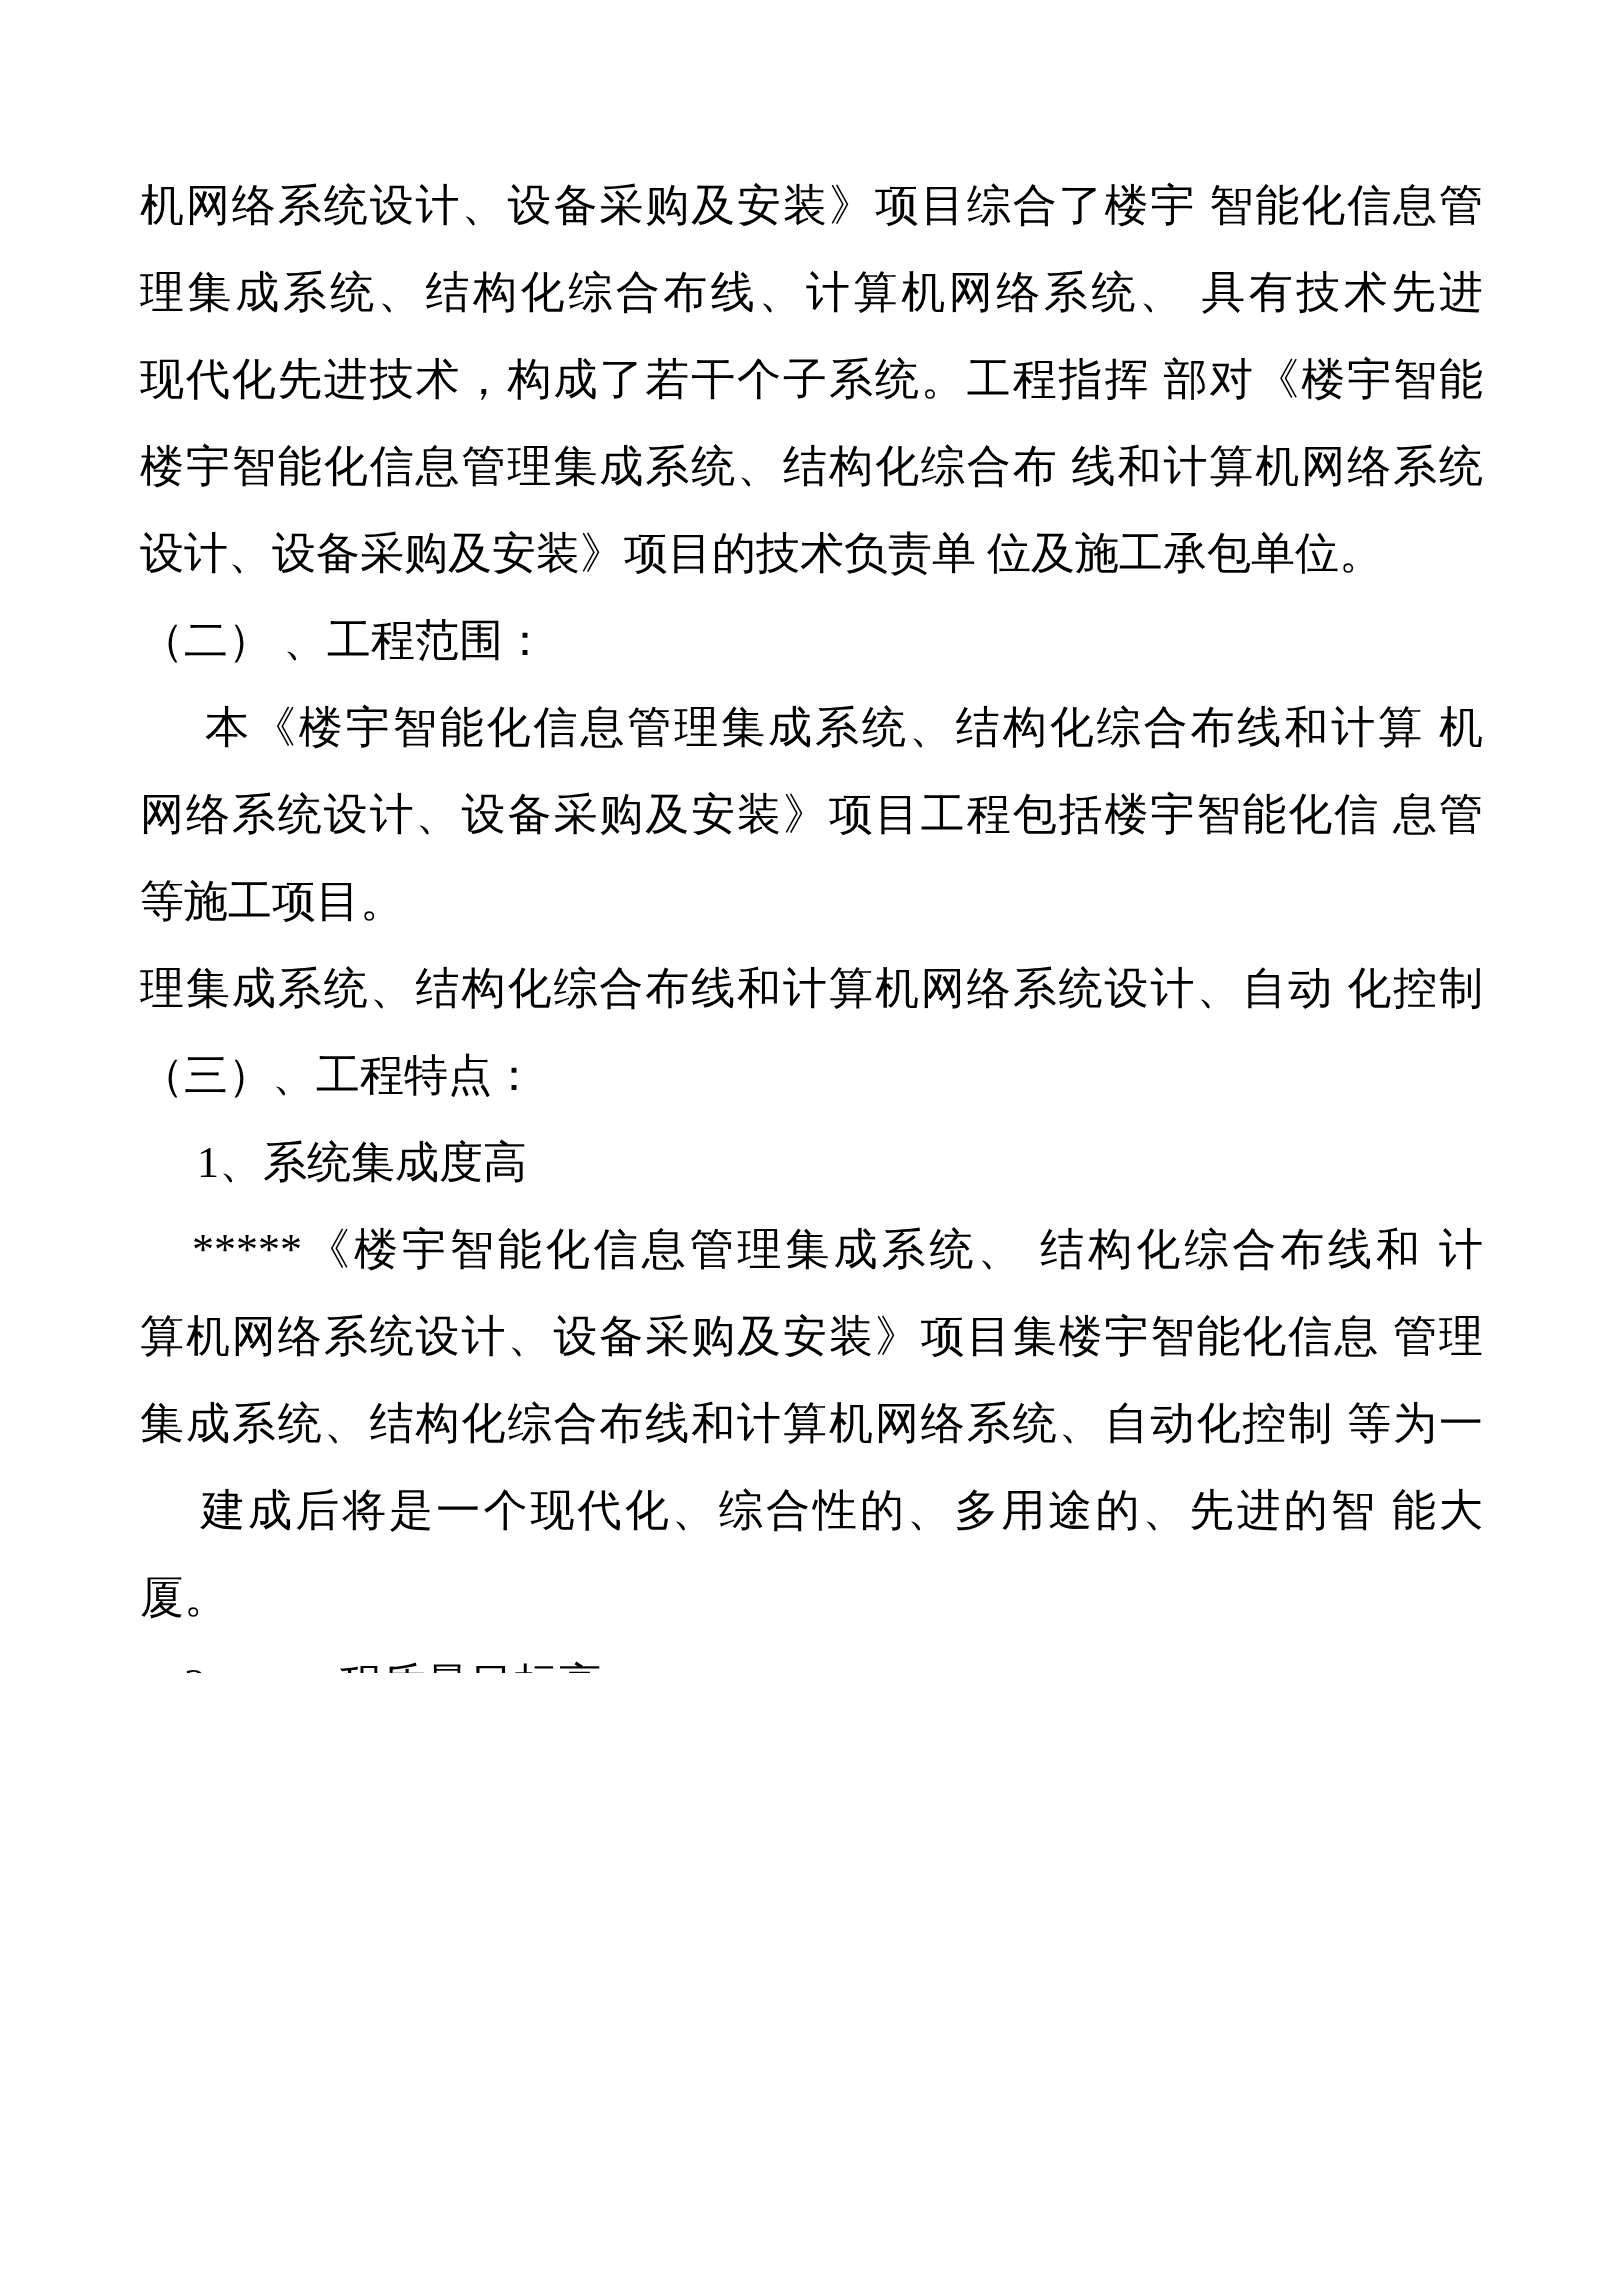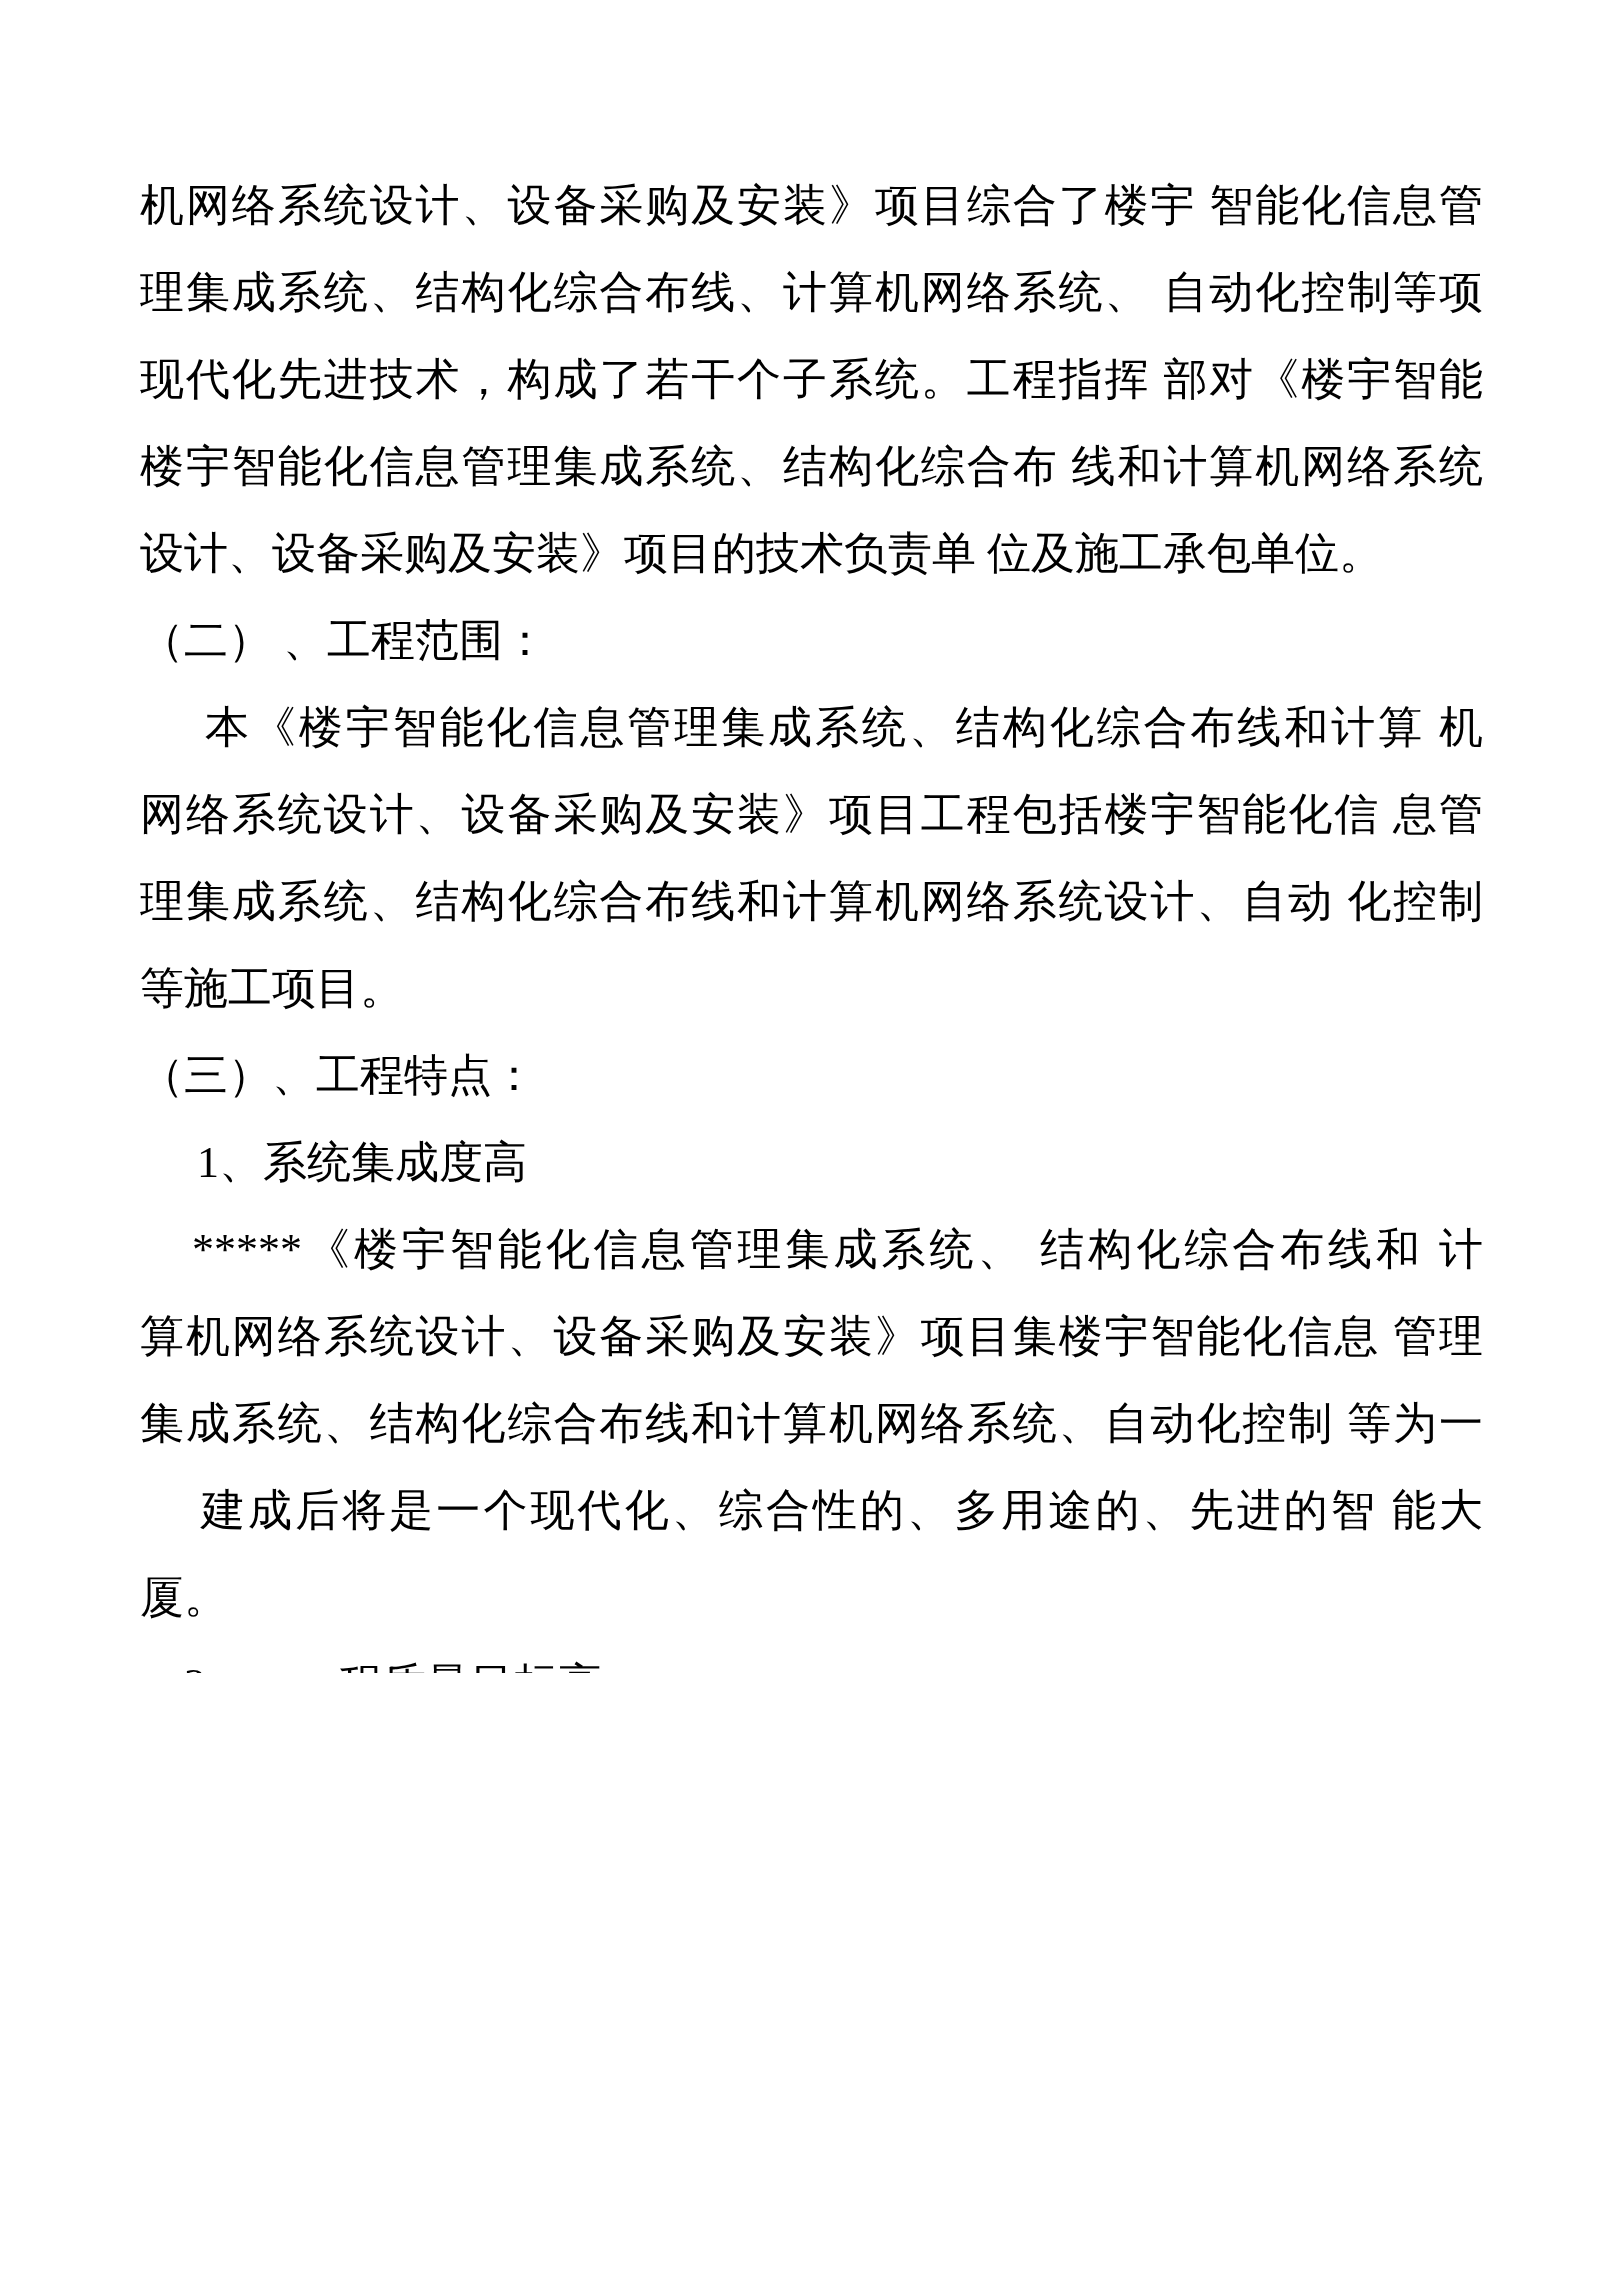--- a/index.html
+++ b/index.html
@@ -34,29 +34,29 @@
     text-align: justify;
     text-align-last: justify;
   }
 </style>
 </head>
 <body>
 
 <main class="page">
   <section class="text-area" id="text-area">
       <div class="line justify">机网络系统设计、设备采购及安装》项目综合了楼宇 智能化信息管</div>
-      <div class="line justify">理集成系统、结构化综合布线、计算机网络系统、 自动化控制等项</div>
+      <div class="line justify">理集成系统、结构化综合布线、计算机网络系统、 具有技术先进</div>
       <div class="line justify">现代化先进技术，构成了若干个子系统。工程指挥 部对《楼宇智能</div>
       <div class="line justify">楼宇智能化信息管理集成系统、结构化综合布 线和计算机网络系统</div>
       <div class="line">设计、设备采购及安装》项目的技术负责单 位及施工承包单位。</div>
       <div class="line">（二） 、工程范围：</div>
       <div class="line justify" style="padding-left: 65px;">本《楼宇智能化信息管理集成系统、结构化综合布线和计算 机</div>
       <div class="line justify">网络系统设计、设备采购及安装》项目工程包括楼宇智能化信 息管</div>
+      <div class="line">等施工项目。</div>
       <div class="line justify">理集成系统、结构化综合布线和计算机网络系统设计、自动 化控制</div>
-      <div class="line">等施工项目。</div>
       <div class="line">（三）、工程特点：</div>
       <div class="line" style="padding-left: 57px;">1、系统集成度高</div>
       <div class="line justify" style="padding-left: 52px;">*****《楼宇智能化信息管理集成系统、 结构化综合布线和 计</div>
       <div class="line justify">算机网络系统设计、设备采购及安装》项目集楼宇智能化信息 管理</div>
       <div class="line justify">集成系统、结构化综合布线和计算机网络系统、自动化控制 等为一</div>
       <div class="line justify" style="padding-left: 61px;">建成后将是一个现代化、综合性的、多用途的、先进的智 能大</div>
       <div class="line">厦。</div>
       <div class="line" style="padding-left: 44px;">2、　　程质量目标高</div>
     </section>
 </main>

